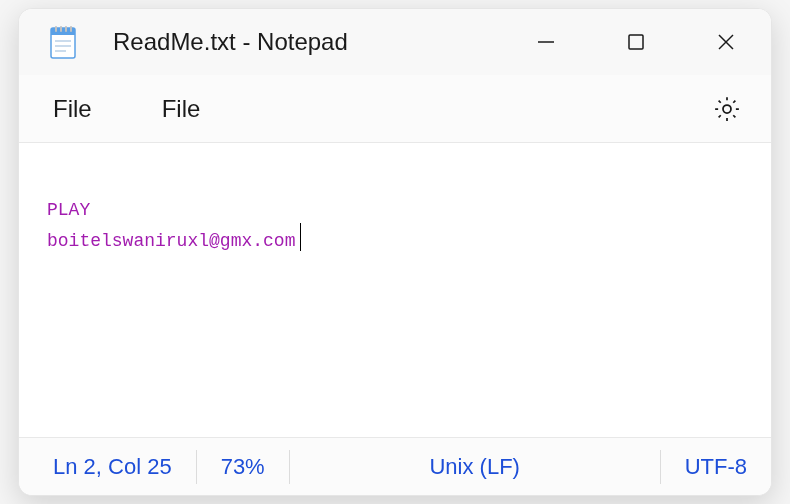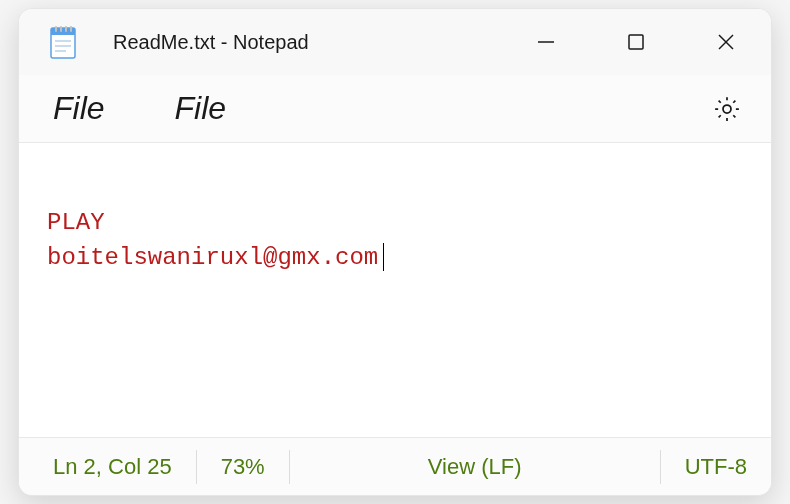--- a/index.html
+++ b/index.html
@@ -34,21 +34,21 @@
   }
   .app-icon {
     width: 32px;
     height: 38px;
     margin-right: 34px;
     display: flex;
     align-items: center;
     justify-content: center;
   }
   .title-text {
-    font-size: 20px;
+    font-size: 24px;
     color: #1a1a1a;
     flex: 0 0 auto;
   }
   .winbuttons {
     margin-left: auto;
     display: flex;
     height: 100%;
   }
   .winbtn {
     width: 90px;
@@ -59,59 +59,58 @@
   }
   .menubar {
     height: 68px;
     display: flex;
     align-items: center;
     padding: 0 28px 0 30px;
     border-bottom: 1px solid #e8e8e8;
     background: #fbfbfb;
   }
   .menu-item {
-    font-size: 32px;
+    font-size: 24px;
     color: #1a1a1a;
     margin-right: 62px;
     padding: 6px 4px;
-    font-style: italic;
   }
   .spacer { flex: 1; }
   .gear {
     width: 32px;
     height: 32px;
     display: flex;
     align-items: center;
     justify-content: center;
   }
   .editor {
     flex: 1;
     padding: 28px 28px 0 28px;
     font-family: "Consolas", "Courier New", monospace;
-    font-size: 24px;
-    color: #b91c1c;
+    font-size: 18px;
+    color: #a21caf;
     line-height: 1.45;
     white-space: pre;
     position: relative;
   }
   .caret {
     display: inline-block;
     width: 1px;
     height: 28px;
     background: #000;
     vertical-align: text-bottom;
     margin-left: 5px;
   }
   .statusbar {
     height: 58px;
     border-top: 1px solid #e8e8e8;
     display: flex;
     align-items: center;
     font-size: 22px;
-    color: #4d7c0f;
+    color: #1d4ed8;
     background: #fbfbfb;
   }
   .status-seg {
     padding: 0 24px;
     height: 34px;
     display: flex;
     align-items: center;
     border-right: 1px solid #dcdcdc;
   }
   .status-seg:first-child { padding-left: 34px; }
@@ -170,17 +169,17 @@
   </div>
 
   <div class="editor">
 <span>PLAY</span>
 <span>boitelswaniruxl@gmx.com</span><span class="caret"></span>
   </div>
 
   <div class="statusbar">
     <div class="status-seg">Ln 2, Col 25</div>
     <div class="status-seg">73%</div>
-    <div class="status-seg" style="flex:1;justify-content:center">View (LF)</div>
+    <div class="status-seg" style="flex:1;justify-content:center">Unix (LF)</div>
     <div class="status-seg enc">UTF-8</div>
   </div>
 
 </div>
 
 </body></html>

